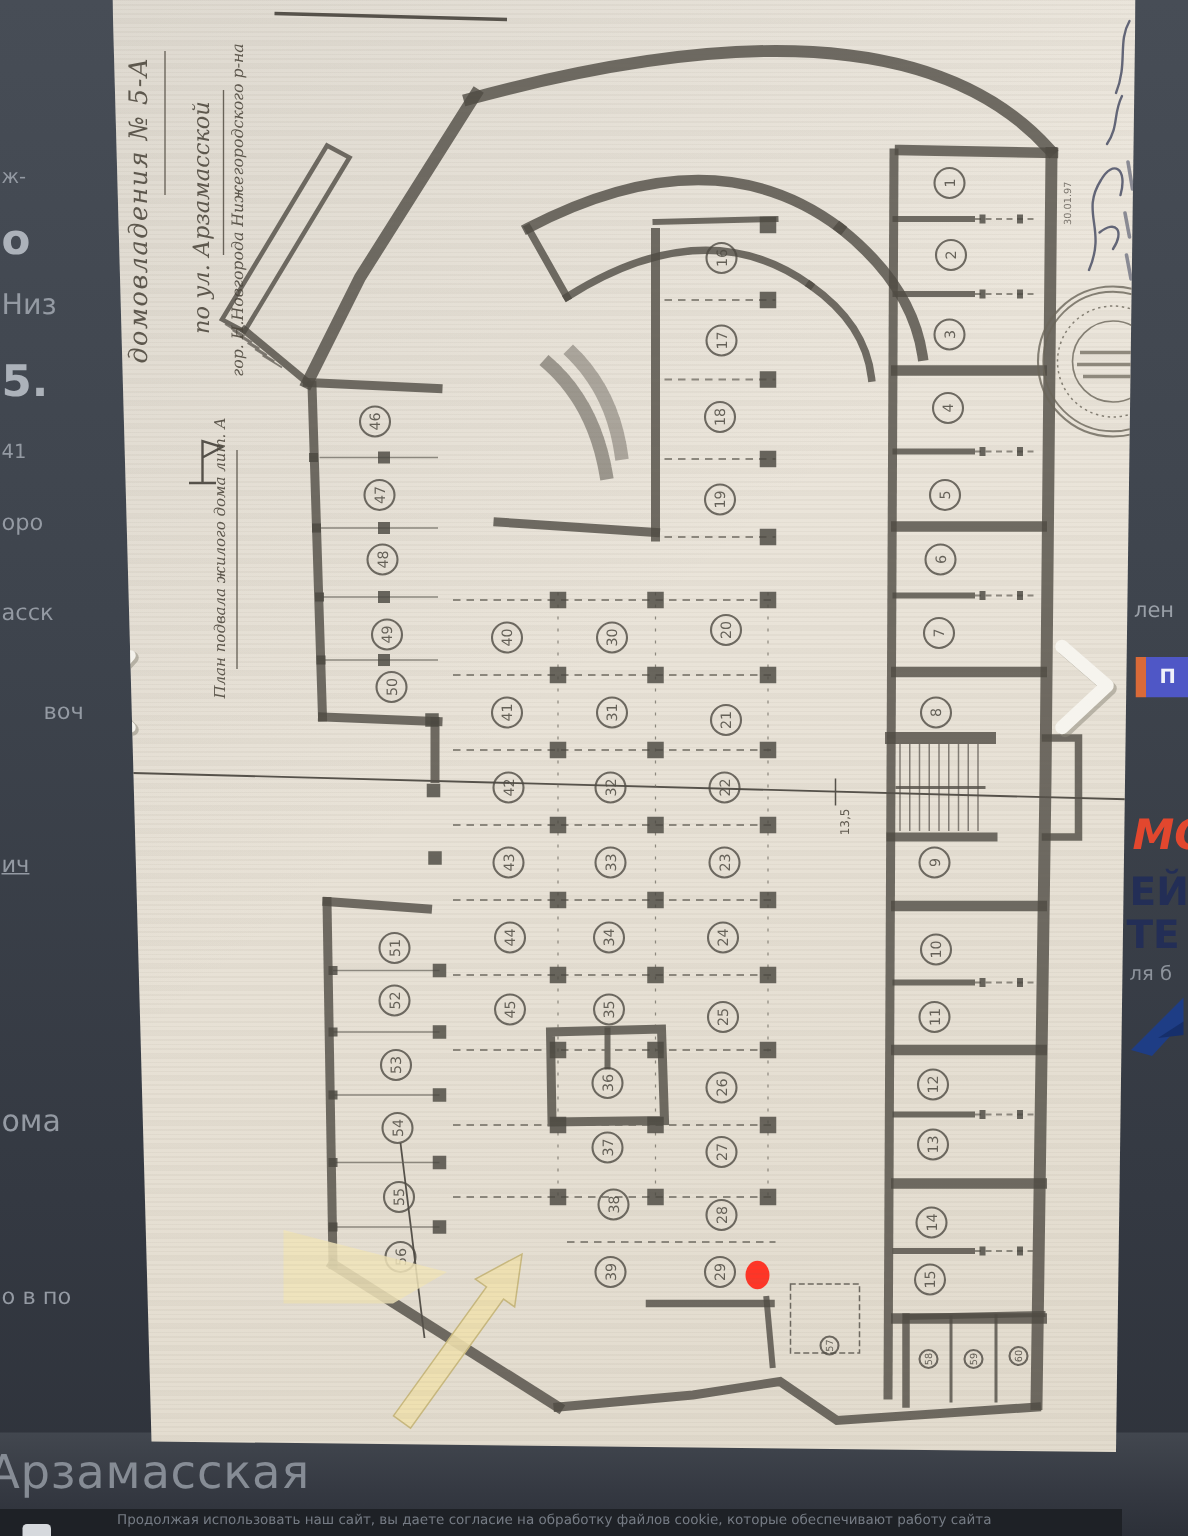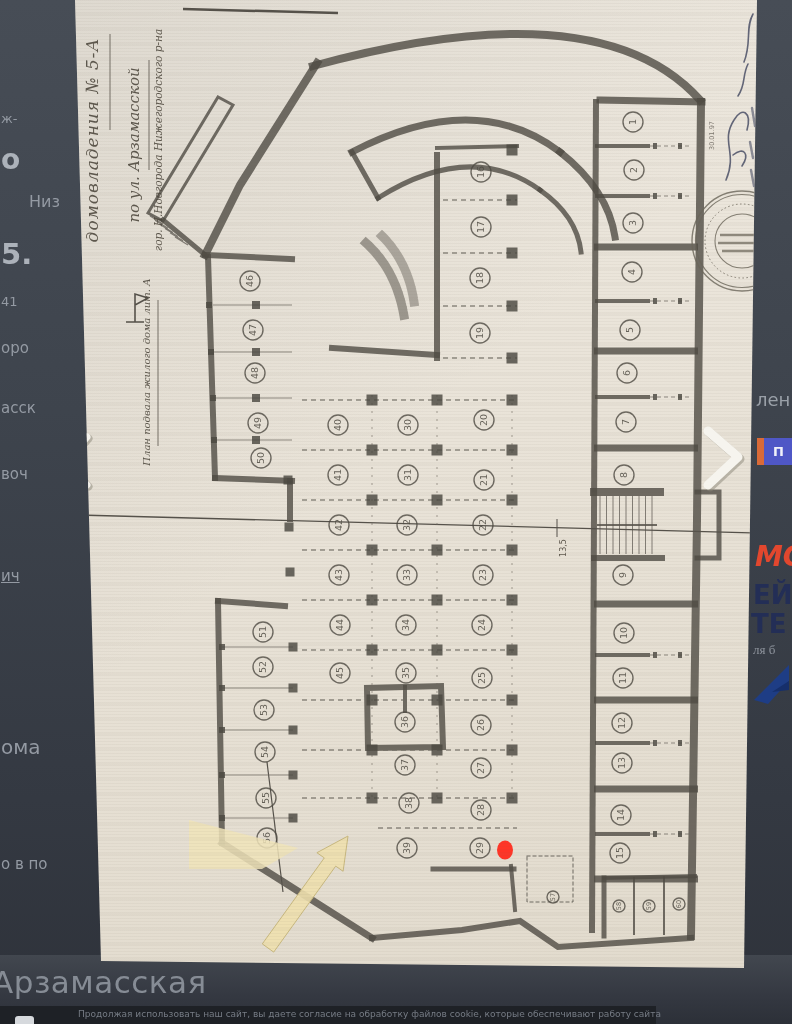--- a/index.html
+++ b/index.html
@@ -23,59 +23,59 @@
   .frag.b{color:#acb2ba;font-weight:bold;}
   .rrail{position:absolute;z-index:3;white-space:nowrap;}
   .banner-btn{position:absolute;left:757px;top:438px;z-index:3;display:flex;height:27px;width:36px;overflow:hidden;}
   .banner-btn .orange{width:7px;background:#d96a38;}
   .banner-btn .blue{flex:1;background:#4f57c6;color:#f0f1fa;font-size:13px;font-weight:bold;
     display:flex;align-items:center;justify-content:center;}
   
   .bottom-strip{position:absolute;left:0;top:955px;width:792px;height:69px;z-index:1;
     background:linear-gradient(180deg,#42474f 0%,#343841 60%,#2c3038 100%);}
   .street{position:absolute;left:-8px;top:964px;z-index:3;color:#868c95;font-size:31px;letter-spacing:.5px;}
-  .cookie-bar{position:absolute;left:0;top:1006px;width:656px;height:18px;z-index:4;background:#1e2126;}
+  .cookie-bar{position:absolute;left:0;top:1006px;width:748px;height:18px;z-index:4;background:#1e2126;}
   .cookie-text{position:absolute;left:78px;top:3px;color:#767c85;font-size:9px;filter:blur(.5px);white-space:nowrap;}
   .cookie-icon{position:absolute;left:15px;top:10px;width:19px;height:12px;background:#d6d9dd;border-radius:3px;}
 </style>
 </head>
 <body>
 
 <div class="stage">
 
   <div class="bottom-strip"></div>
   <div class="street">Арзамасская</div>
   <div class="cookie-bar">
     <div class="cookie-icon"></div>
     <div class="cookie-text">Продолжая использовать наш сайт, вы даете согласие на обработку файлов cookie, которые обеспечивают работу сайта</div>
   </div>
 
   <div id="left-rail">
       <span class="frag" style="top: 112px; font-size: 13px;">ж-</span>
       <span class="frag b" style="top: 146px; font-size: 28px;">о</span>
-      <span class="frag" style="top: 194px; font-size: 16px; margin-left: 28px;">Низ</span>
+      <span class="frag" style="top: 194px; font-size: 19px;">Низ</span>
       <span class="frag b" style="top: 240px; font-size: 29px;">5.</span>
       <span class="frag" style="top: 295px; font-size: 13px;">41</span>
       <span class="frag" style="top: 341px; font-size: 15px; text-align: center;">оро</span>
       <span class="frag" style="top: 401px; font-size: 15px;">асск</span>
-      <span class="frag" style="top: 467px; font-size: 15px;">воч</span>
+      <span class="frag" style="top: 467px; font-size: 15px; padding-left: 28px;">воч</span>
       <span class="frag" style="top: 569px; font-size: 15px; text-decoration: underline;">ич</span>
       <span class="frag" style="top: 737px; font-size: 20px;">ома</span>
       <span class="frag" style="top: 857px; font-size: 15px;">о в по</span>
     </div>
 
-  <div class="rrail" style="left:756px;top:389px;color:#9aa0a8;font-size:18px;">лен</div>
+  <div class="rrail" style="left:756px;top:399px;color:#9aa0a8;font-size:14px;">лен</div>
   <div class="banner-btn">
     <div class="orange"></div>
     <div class="blue">П</div>
   </div>
   <div class="rrail" style="left:755px;top:540px;color:#e2472e;font-size:28px;font-weight:bold;font-style:italic;">МО</div>
   <div class="rrail" style="left:753px;top:580px;color:#232e56;font-size:26px;font-weight:bold;">ЕЙ</div>
   <div class="rrail" style="left:751px;top:609px;color:#232e56;font-size:26px;font-weight:bold;">ТЕ</div>
-  <div class="rrail" style="left:753px;top:642px;color:#8d939c;font-size:13px;font-family:Liberation Serif, serif;">ля б</div>
+  <div class="rrail" style="left:753px;top:642px;color:#8d939c;font-size:13px;">ля б</div>
   <svg class="rrail" style="left:752px;top:662px;" width="40" height="44" viewBox="0 0 40 44">
     <polygon points="2,38 37,3 37,19 16,42" fill="#1e3d85"></polygon>
     <polygon points="20,30 37,19 37,28" fill="#162f6b"></polygon>
   </svg>
 
   <div class="photo">
     <svg class="plan" width="792" height="1024" viewBox="0 0 792 1024">
 
       <g stroke="#4f4b43" stroke-opacity="0.8" fill="none" stroke-linecap="square">
 

